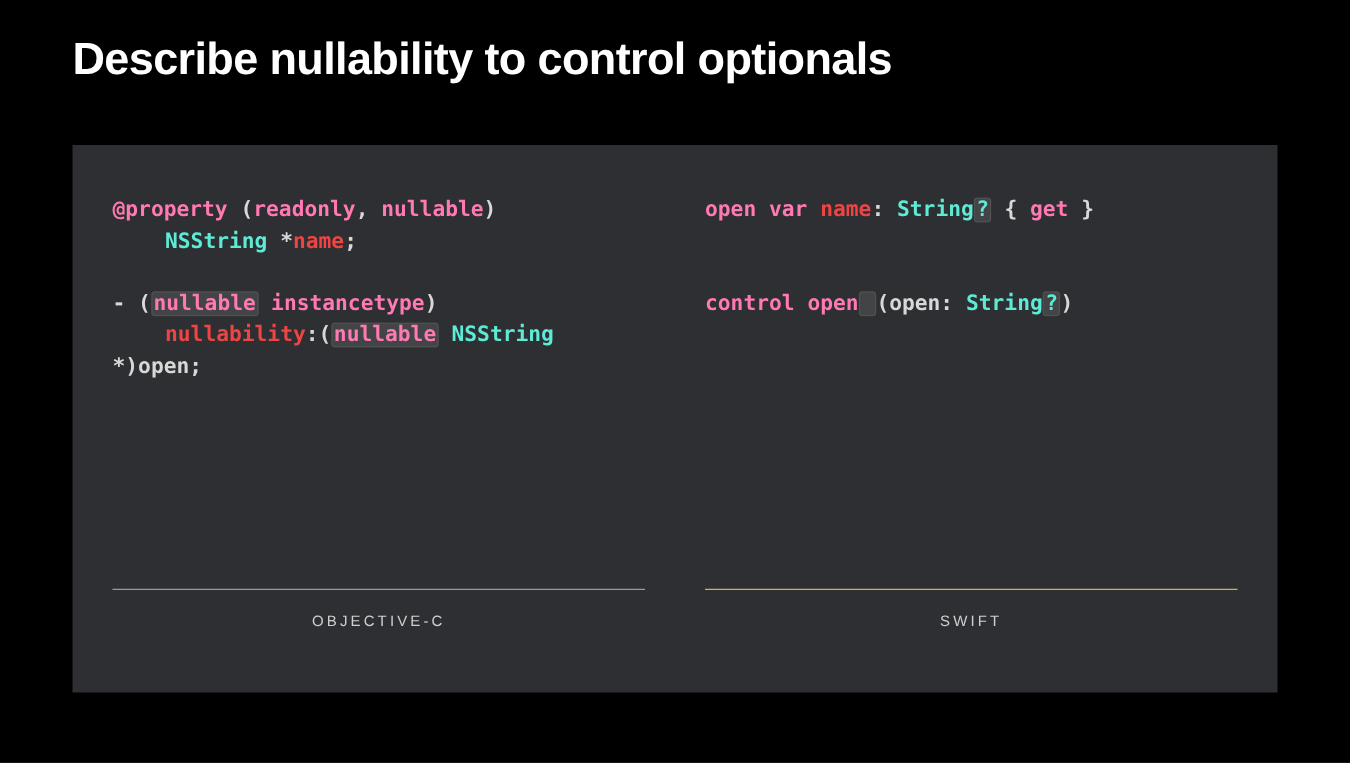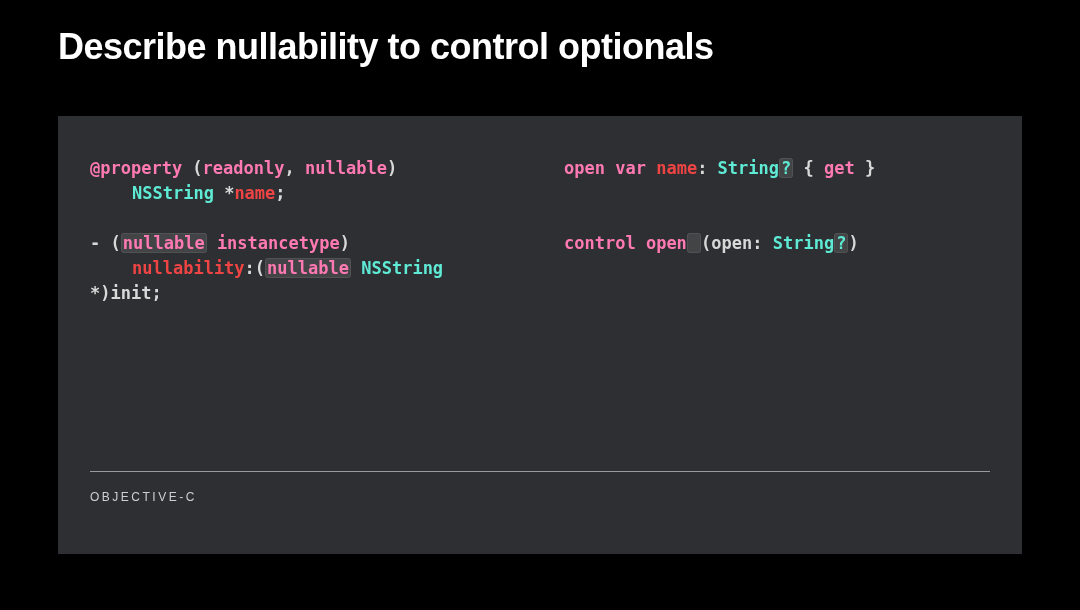--- a/index.html
+++ b/index.html
@@ -65,21 +65,21 @@
     left: 32px;
     right: 32px;
     bottom: 50px;
     display: flex;
     gap: 48px;
   }
   .lang {
     flex: 1;
     border-top: 1px solid;
     padding-top: 18px;
-    text-align: left;
+    text-align: center;
     color: #cfcfcf;
     font-size: 12px;
     letter-spacing: 2.5px;
     font-weight: 400;
   }
   .lang-left  { border-top-color: #9a9a9a; }
   .lang-right { border-top-color: #e3ab4a; }
 </style>
 </head>
 <body>
@@ -94,35 +94,36 @@
       <div class="column">
         <div class="code">
           
           <span class="tok-keyword">@property</span><span class="tok-punct"> (</span><span class="tok-keyword">readonly</span><span class="tok-punct">, </span><span class="tok-keyword">nullable</span><span class="tok-punct">)</span><br>
           
           <span class="indent1"></span><span class="tok-type">NSString</span><span class="tok-punct"> *</span><span class="tok-ident">name</span><span class="tok-punct">;</span><br>
           <br>
           
           <span class="tok-dash">- </span><span class="tok-punct">(</span><span class="tok-keyword hl">nullable</span><span class="tok-punct"> </span><span class="tok-keyword">instancetype</span><span class="tok-punct">)</span><br>
           
-          <span class="indent1"></span><span class="tok-ident">nullability</span><span class="tok-punct">:(</span><span class="tok-keyword hl">nullable</span><span class="tok-punct"> </span><span class="tok-type">NSString</span><span class="tok-punct"> *)init;</span>
+          <span class="indent1"></span><span class="tok-ident">nullability</span><span class="tok-punct">:(</span><span class="tok-keyword hl">nullable</span><span class="tok-punct"> </span><span class="tok-type">NSString</span><span class="tok-punct"> *)open;</span>
         </div>
       </div>
 
       <div class="column">
         <div class="code">
           
           <span class="tok-keyword">open</span><span class="tok-punct"> </span><span class="tok-keyword">var</span><span class="tok-punct"> </span><span class="tok-ident">name</span><span class="tok-punct">: </span><span class="tok-type">String</span><span class="tok-type hl">?</span><span class="tok-punct"> </span><span class="tok-punct">{ </span><span class="tok-keyword">get</span><span class="tok-punct"> }</span><br>
           <br>
           <br>
           
           <span class="tok-keyword">control</span><span class="tok-punct"> </span><span class="tok-keyword">open</span><span class="tok-punct hl"> </span><span class="tok-punct">(</span><span class="tok-punct">open: </span><span class="tok-type">String</span><span class="tok-type hl">?</span><span class="tok-punct">)</span>
         </div>
       </div>
 
     </div>
 
     <div class="footer">
       <div class="lang lang-left">OBJECTIVE-C</div>
+      <div class="lang lang-right">SWIFT</div>
     </div>
   </div>
 
 </div>
 
 </body></html>

